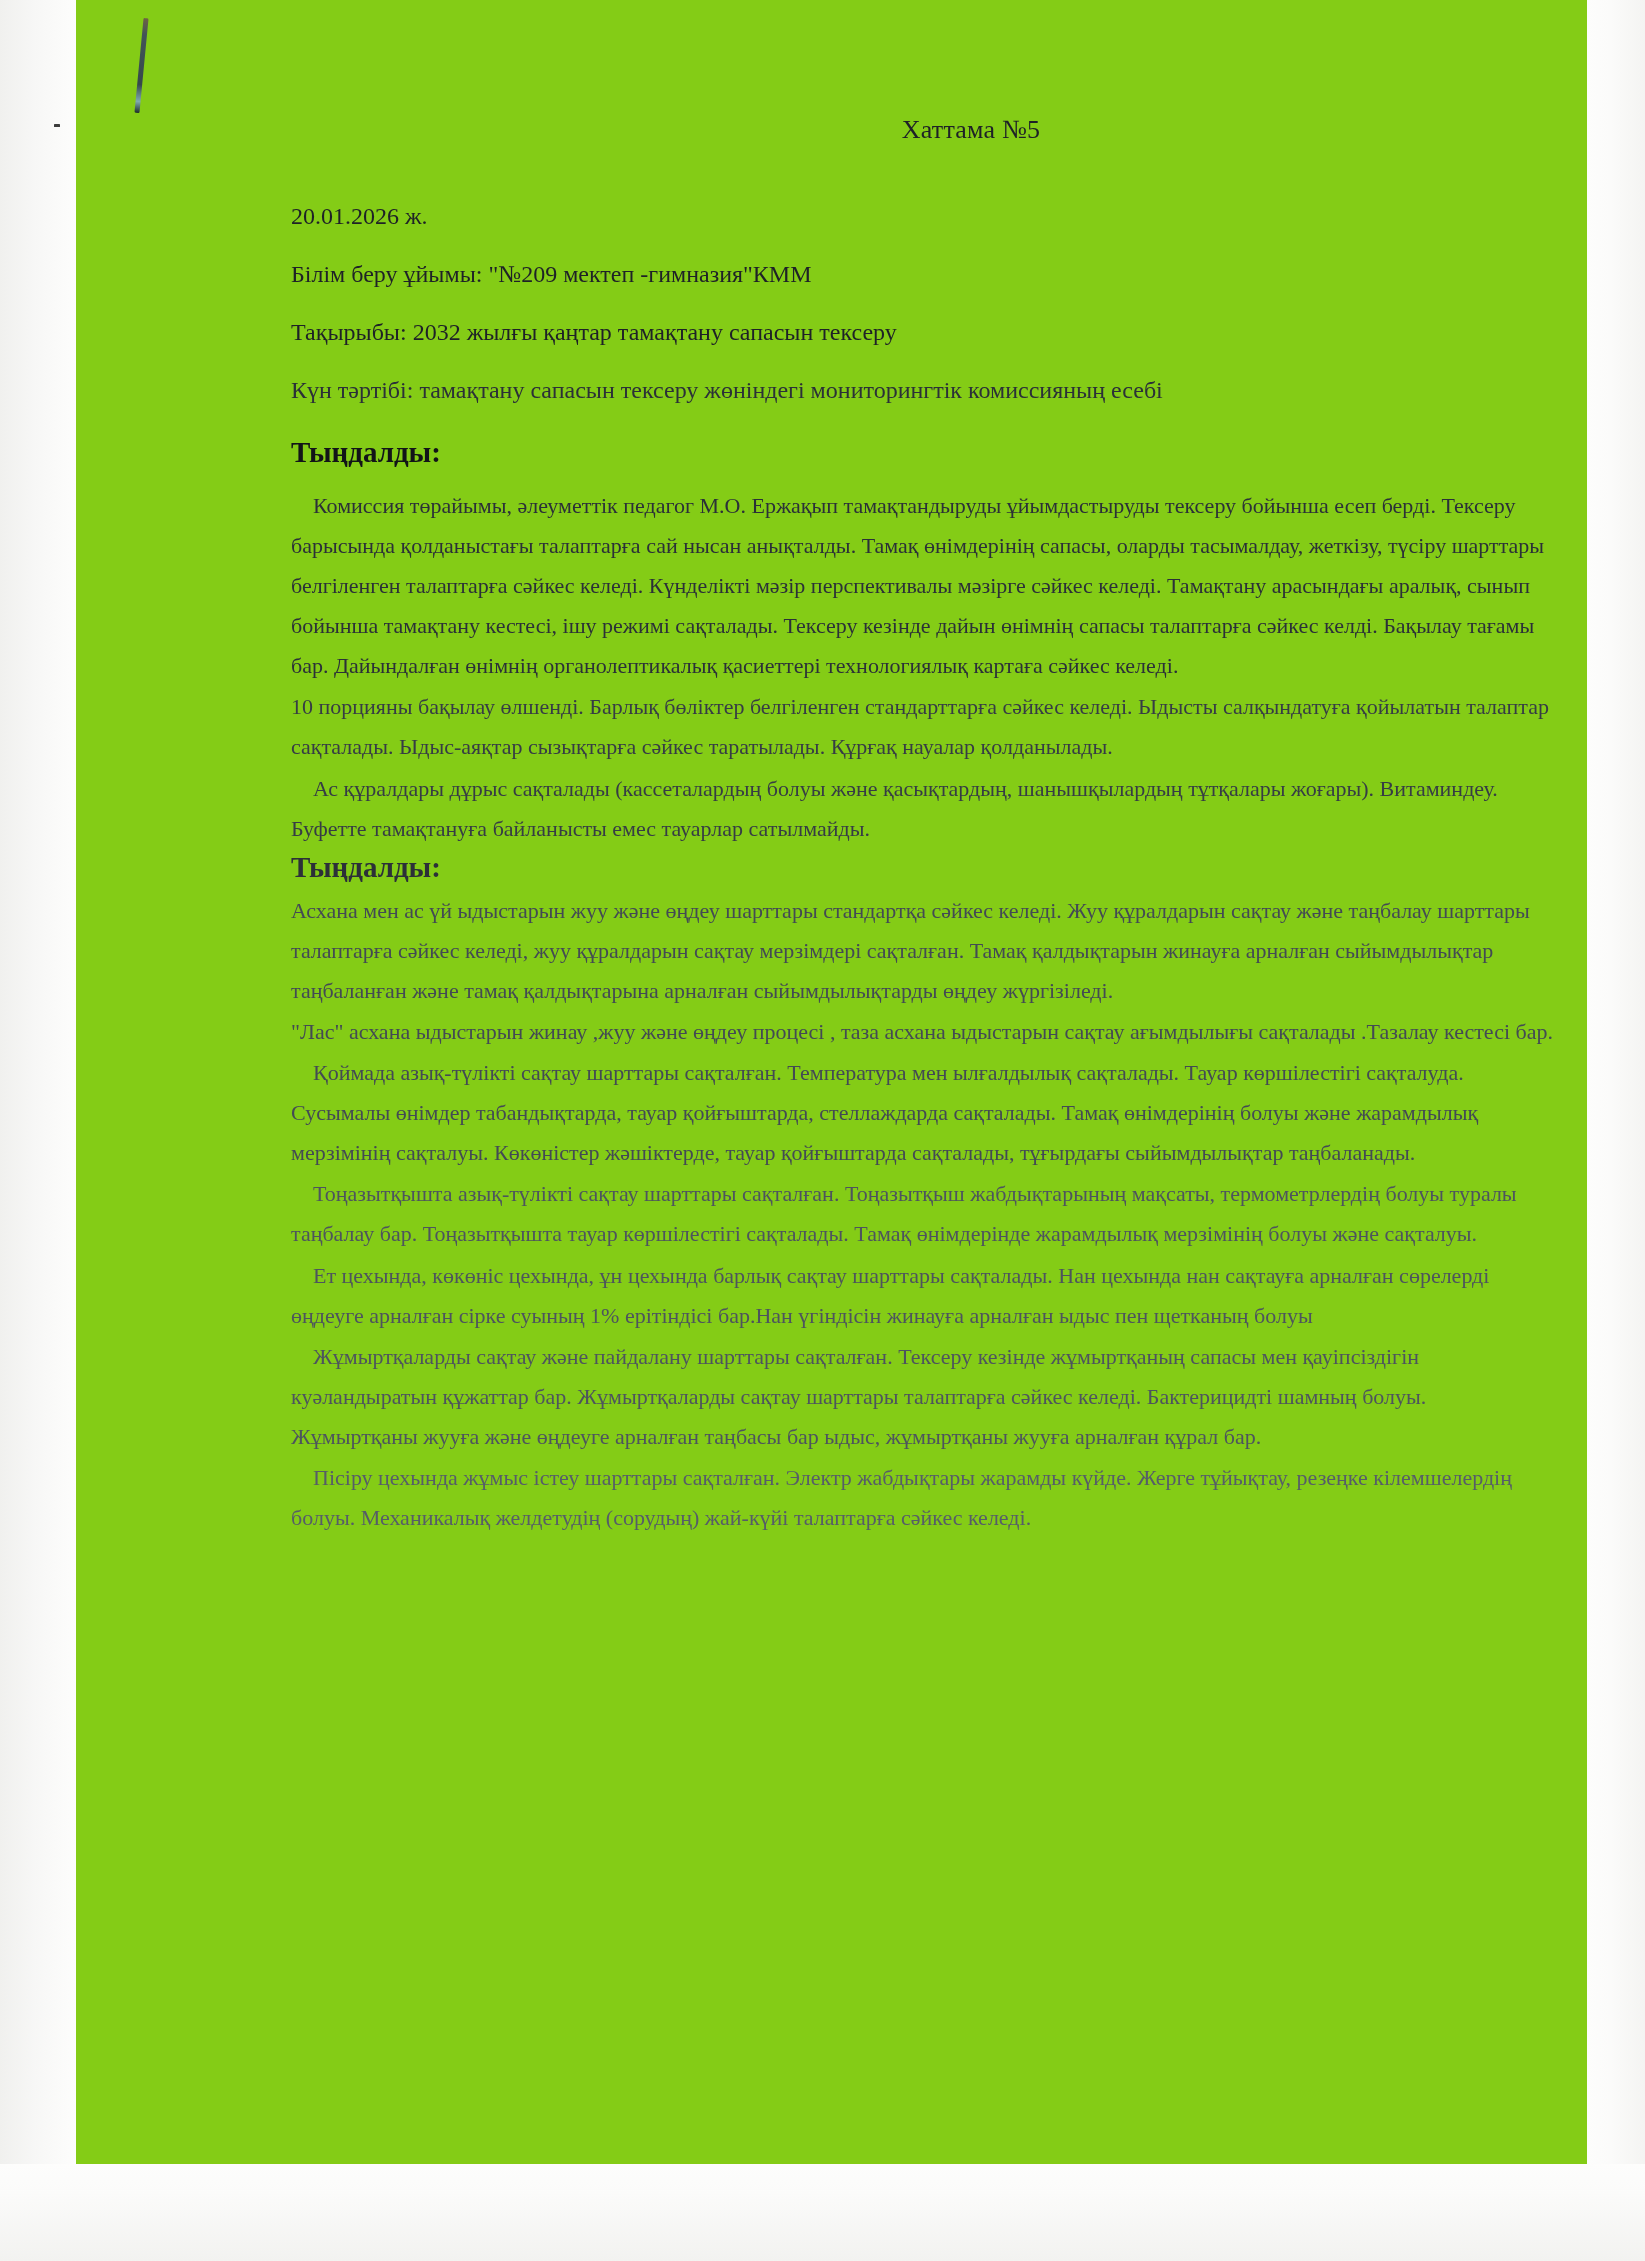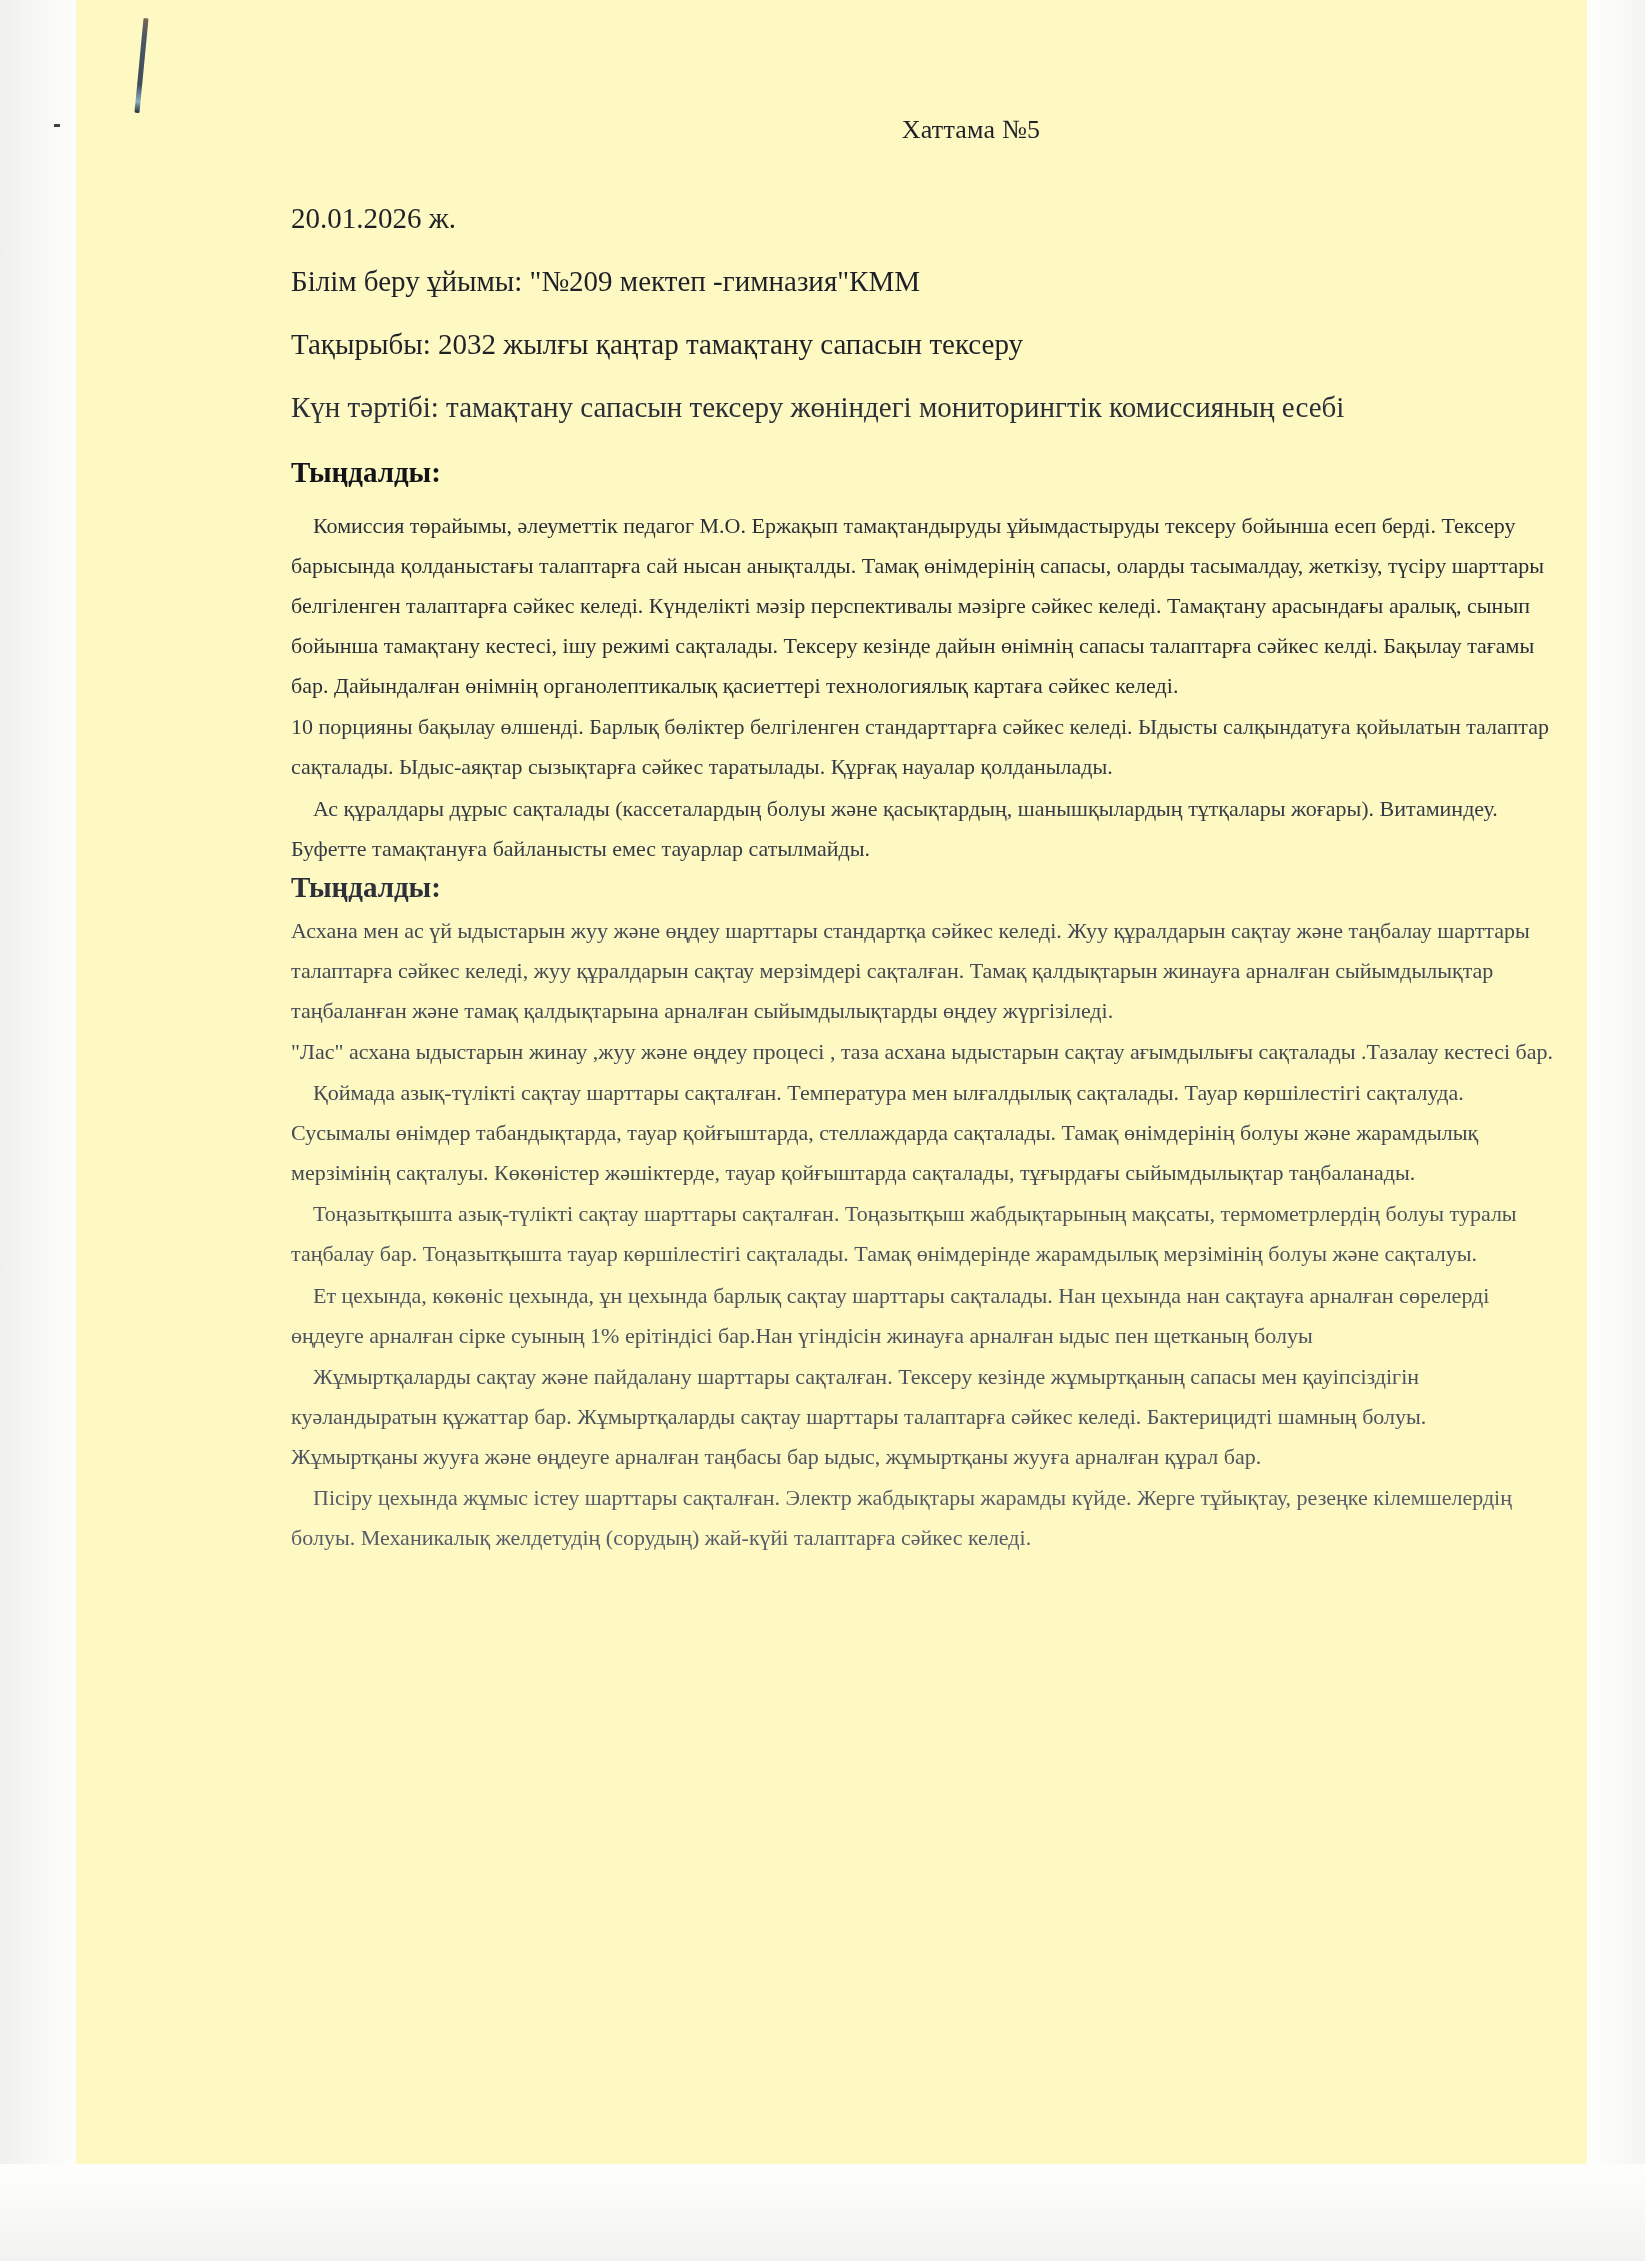--- a/index.html
+++ b/index.html
@@ -8,21 +8,21 @@
     padding: 0;
     background: #ffffff;
   }
   body {
     font-family: "Liberation Serif", "DejaVu Serif", serif;
   }
   .page {
     position: relative;
     width: 1645px;
     height: 2261px;
-    background: #fef9c3;
+    background: #84cc16;
     overflow: hidden;
     box-sizing: border-box;
   }
   
   .scan-edge-left {
     position: absolute;
     left: 0; top: 0;
     width: 76px; height: 100%;
     background: linear-gradient(to right, #f0f0ee 0%, #f7f7f6 45%, #fdfdfc 100%);
     pointer-events: none;
@@ -79,21 +79,21 @@
     color: #1d1f22;
     margin-top: 115px;
     margin-left: 97px;
   }
 
   .meta {
     margin-top: 59px;
     color: #20242a;
   }
   .meta-line {
-    font-size: 29px;
+    font-size: 24px;
     line-height: 1.0;
     margin-bottom: 34px;
     white-space: nowrap;
     color: #1f2329;
   }
 
   .section-head {
     font-size: 29px;
     font-weight: bold;
     color: #121418;

